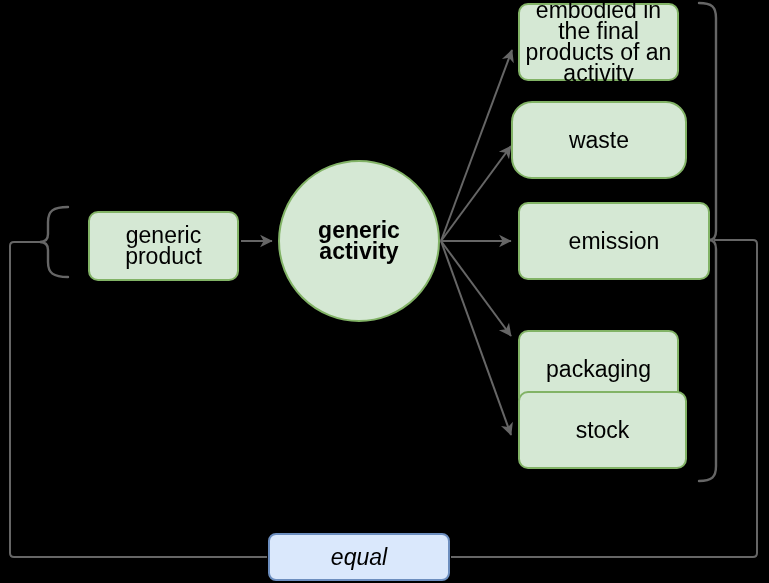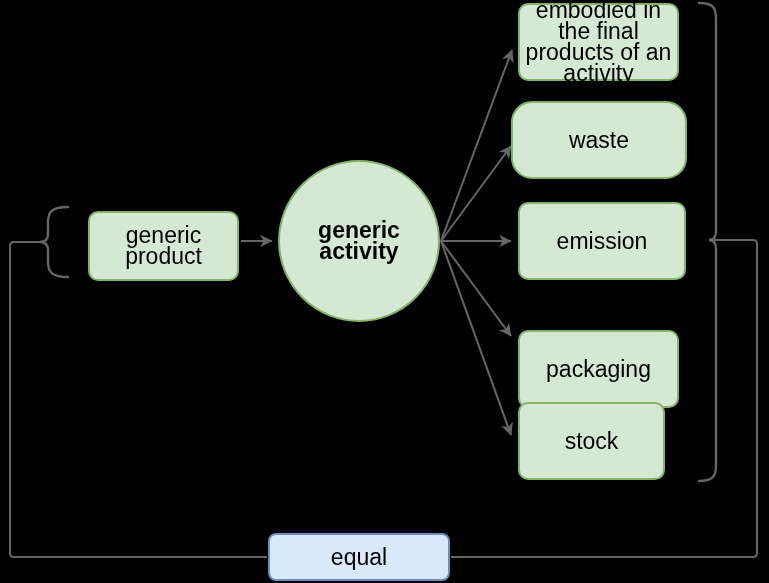--- a/index.html
+++ b/index.html
@@ -36,24 +36,24 @@
     background: #dae8fc;
     border: 2px solid #6c8ebf;
   }
   .rounded { border-radius: 10px; }
   .circle { border-radius: 50%; font-weight: bold; }
 
   .node-generic-product { left: 88px;  top: 211px; width: 151px; height: 70px; }
   .node-generic-activity{ left: 278px; top: 160px; width: 162px; height: 162px; }
   .node-output-0 { left: 518px; top: 3px;   width: 161px; height: 78px; }
   .node-output-1 { left: 511px; top: 101px; width: 176px; height: 78px; border-radius: 21px; }
-  .node-output-2 { left: 518px; top: 202px; width: 168px; height: 78px; }
+  .node-output-2 { left: 518px; top: 202px; width: 192px; height: 78px; }
   .node-output-3 { left: 518px; top: 318px; width: 161px; height: 78px; margin-top: 12px; }
-  .node-output-4 { left: 518px; top: 402px; width: 147px; height: 78px; }
-  .node-equal    { left: 268px; top: 533px; width: 182px; height: 48px; border-radius: 8px; }
+  .node-output-4 { left: 518px; top: 391px; width: 169px; height: 78px; }
+  .node-equal    { left: 268px; top: 533px; width: 182px; height: 48px; border-radius: 8px; font-style: italic; }
 </style>
 </head>
 <body>
 
 <div class="stage">
 
   <svg class="edge-layer" viewBox="0 0 769 583" xmlns="http://www.w3.org/2000/svg">
     <defs>
       <marker id="arrow" viewBox="0 0 10 10" refX="9" refY="5" markerWidth="7" markerHeight="7" orient="auto-start-reverse">
         <path d="M0.5,0.5 L9.5,5 L0.5,9.5 L3,5 Z" fill="#666666"></path>

